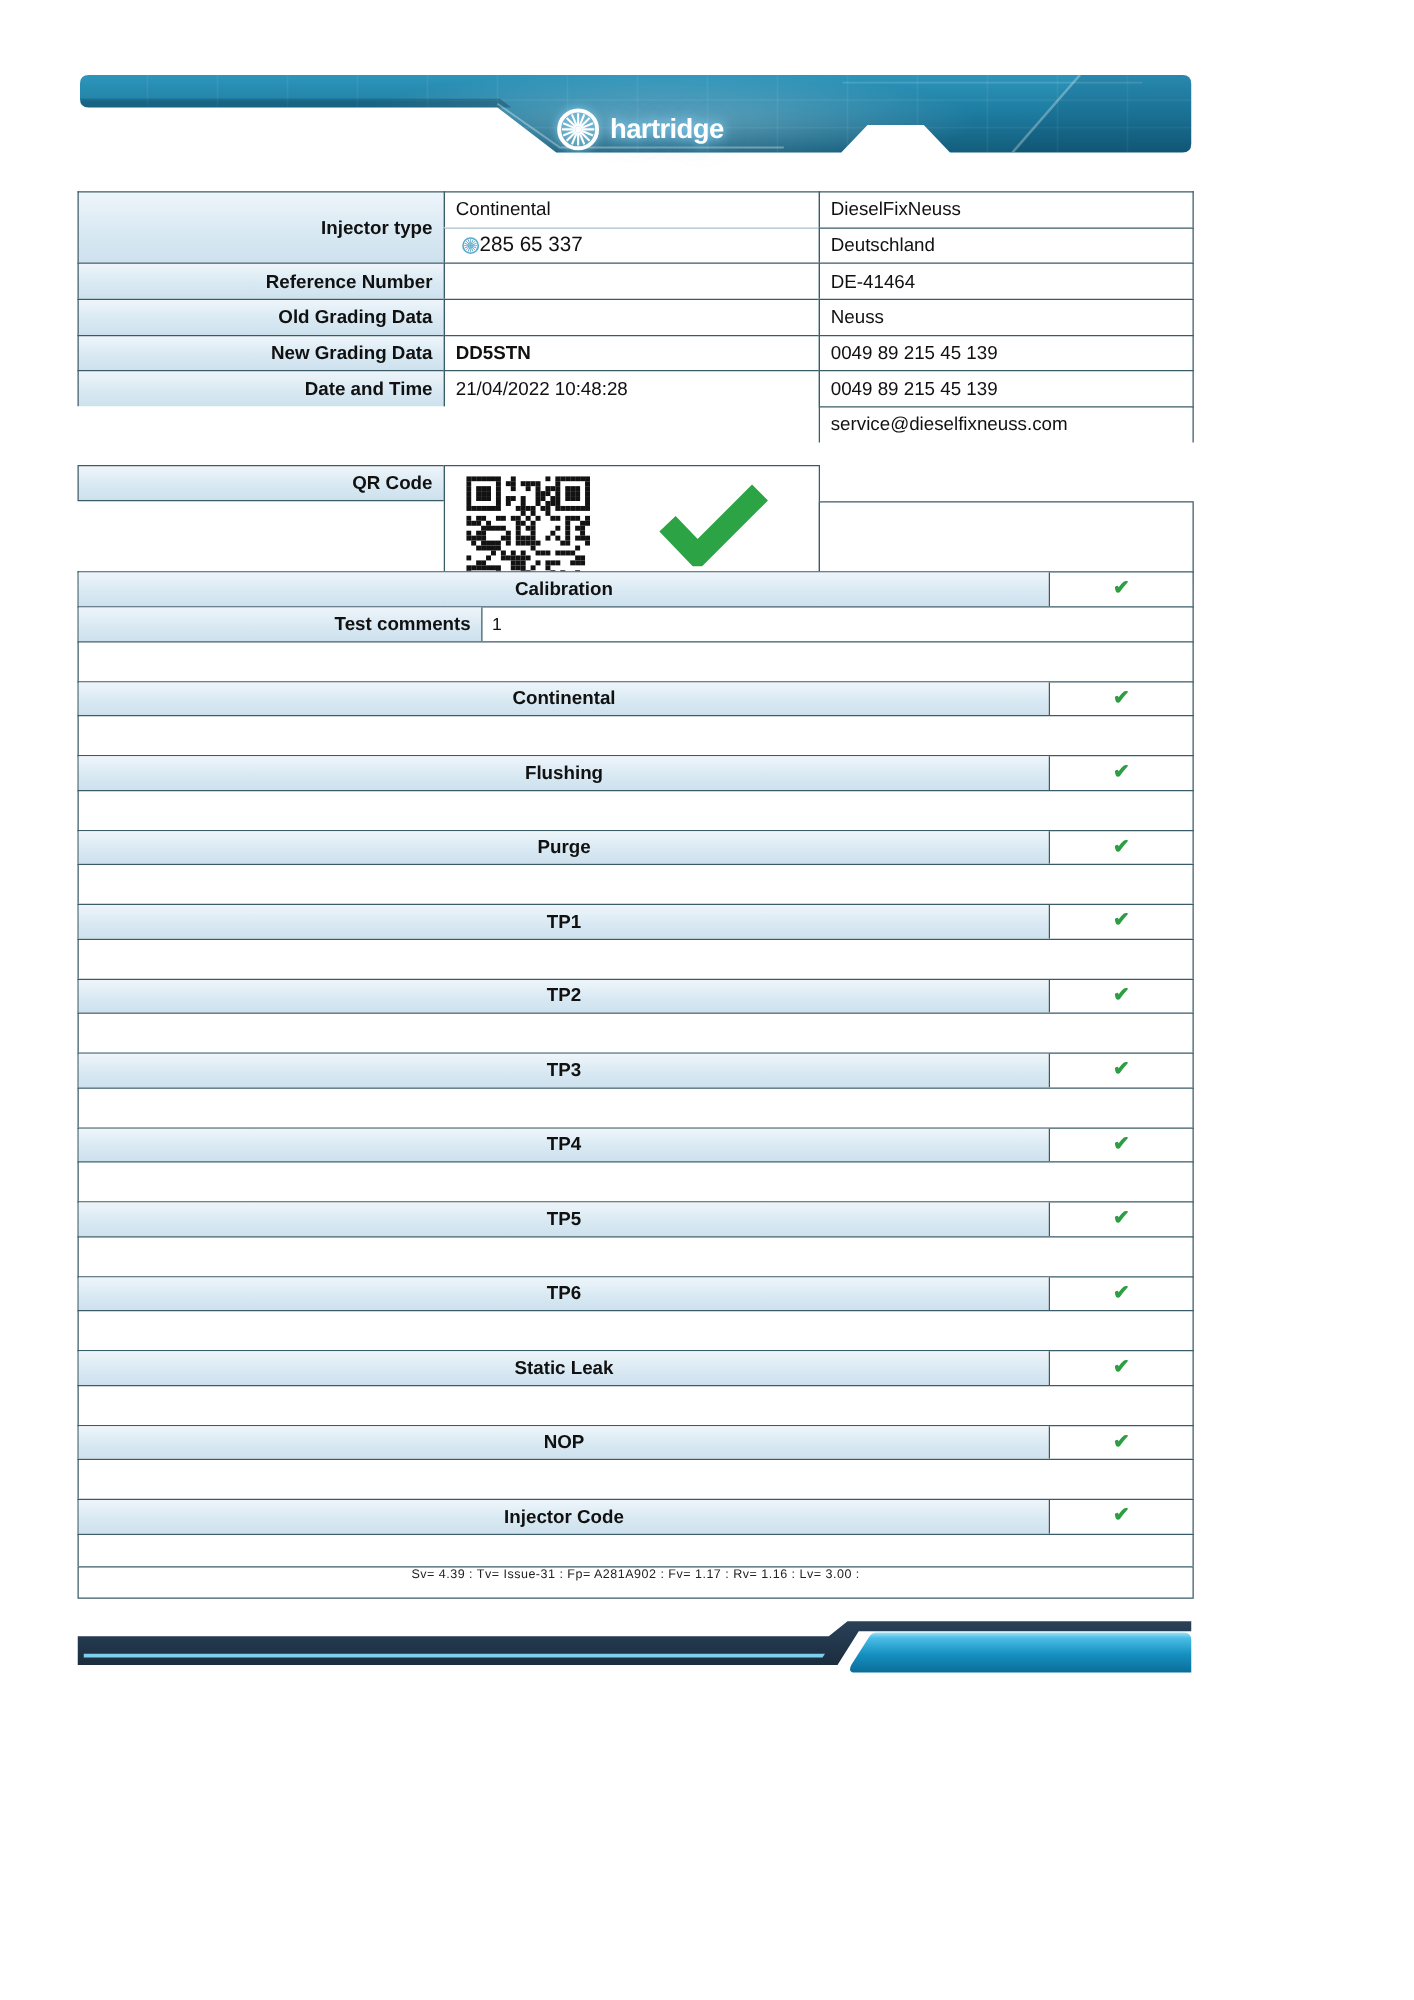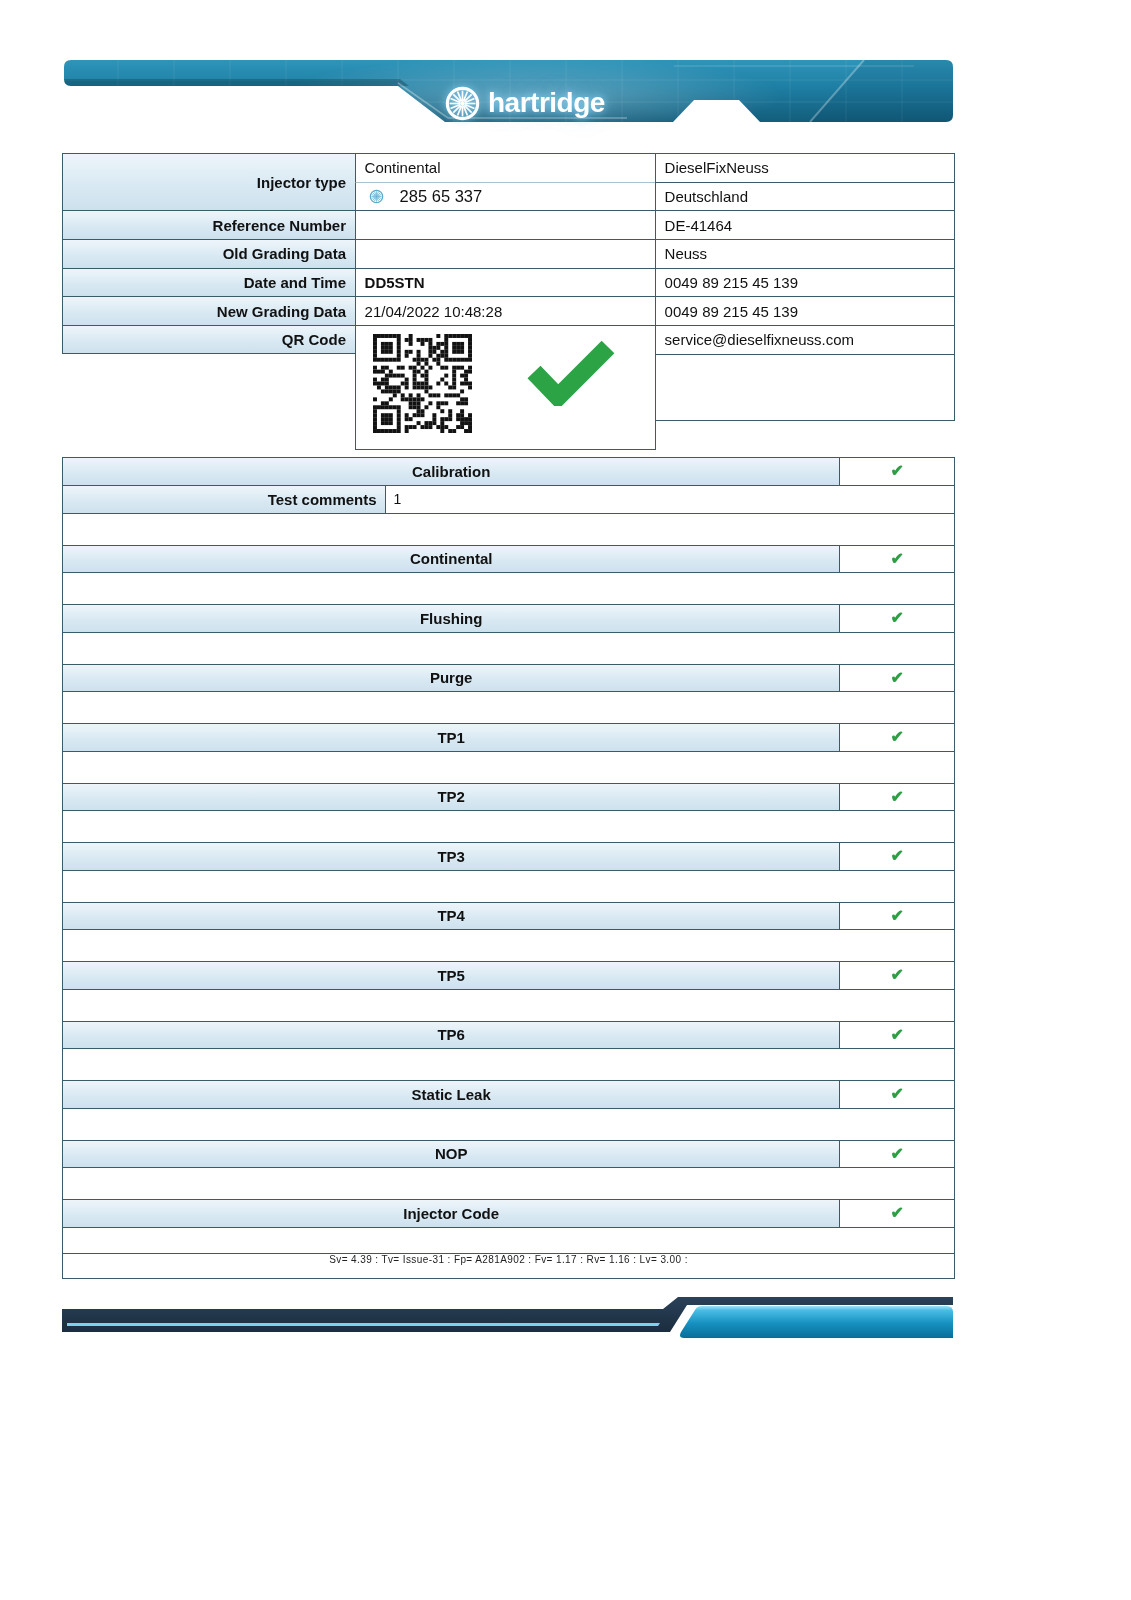--- a/index.html
+++ b/index.html
@@ -7,44 +7,44 @@
     width:1131px;height:1600px;background:#ffffff;position:relative;overflow:hidden;
     font-family:"Liberation Sans",sans-serif;color:#111;
   }
   .abs{position:absolute;}
 
   
   #banner{left:62px;top:58px;width:893px;height:68px;}
   #brand{left:444px;top:84px;height:38px;display:flex;align-items:center;gap:7px;color:#fff;}
   #brand .wheel{width:37px;height:37px;color:#fff;filter:drop-shadow(0 0 4px rgba(160,225,255,.8));}
   #brand .brand-text{
-    font-size:28px;font-weight:bold;letter-spacing:-.5px;line-height:36px;
+    font-size:22px;font-weight:bold;letter-spacing:-.5px;line-height:36px;
     text-shadow:0 0 9px rgba(150,220,255,.95),0 0 18px rgba(120,200,240,.6);
   }
 
   
   .col{position:absolute;display:flex;flex-direction:column;}
   #col-label{left:62px;top:153px;width:294px;justify-content:center;}
   #col-mid{left:354.6px;top:153px;width:301.4px;}
   #col-right{left:654.6px;top:153px;width:300.4px;}
   .cell{
     box-sizing:border-box;border:1.4px solid #3a5b68;border-bottom:none;
     display:flex;align-items:center;background:#fff;font-size:15px;text-align:right;
   }
-  .col .cell:last-child{border-bottom:1.4px solid #3a5b68;}
+  .col .cell:last-child{border-bottom:1.4px solid #3a5b68;margin-top:47px;}
   .lab{
     background:linear-gradient(180deg,#eef5fa 0%,#d9e9f3 55%,#cde1ed 100%);
     justify-content:flex-end;padding-right:9px;font-weight:bold;text-align:right;
   }
   .val{padding-left:9px;}
   .h1{height:28.7px;} .h2{height:57.4px;}
   .hqr{height:124.8px;} .hend{height:67.4px;}
   .lt{border-top-color:#a9c2cf;}
   .bold{font-weight:bold;}
-  .num{font-size:16.5px;gap:16px;}
+  .num{font-size:16.5px;gap:0;}
   .wheel-small{width:15px;height:15px;color:#59a9cd;margin-left:4px;flex:none;}
   #qr-cell{position:relative;}
   #qr-box{position:absolute;left:17px;top:8px;width:99px;height:99px;}
   #big-check{position:absolute;left:168px;top:14px;}
 
   
   #sections{left:62px;top:457px;width:893px;display:flex;flex-direction:column;}
   .row{box-sizing:border-box;border:1.4px solid #3a5b68;border-bottom:none;display:flex;background:#fff;}
   .sec-row{height:27.5px;}
   .sec-label{
@@ -149,22 +149,22 @@
   <svg class="wheel">
       <use href="#wheel"></use>
     </svg>
   <span class="brand-text">hartridge</span>
 </div>
 
 <div id="col-label" class="col">
   <div class="cell lab h2">Injector type</div>
   <div class="cell lab h1">Reference Number</div>
   <div class="cell lab h1">Old Grading Data</div>
+  <div class="cell lab h1">New Grading Data</div>
   <div class="cell lab h1">Date and Time</div>
-  <div class="cell lab h1">New Grading Data</div>
   <div class="cell lab h1">QR Code</div>
 </div>
 
 <div id="col-mid" class="col">
   <div class="cell val h1">Continental</div>
   <div class="cell val h1 lt num">
     <svg class="wheel-small">
         <use href="#wheel"></use>
       </svg>
     <span>285 65 337</span>

